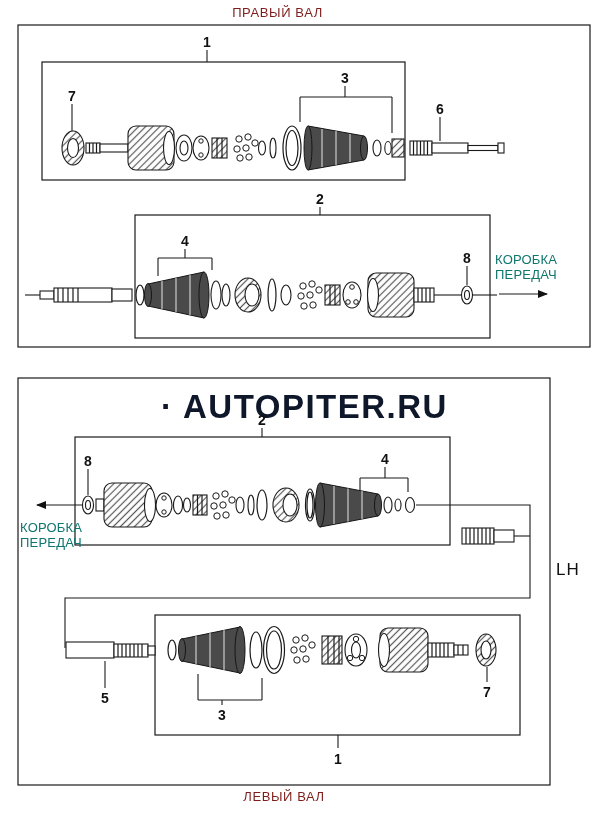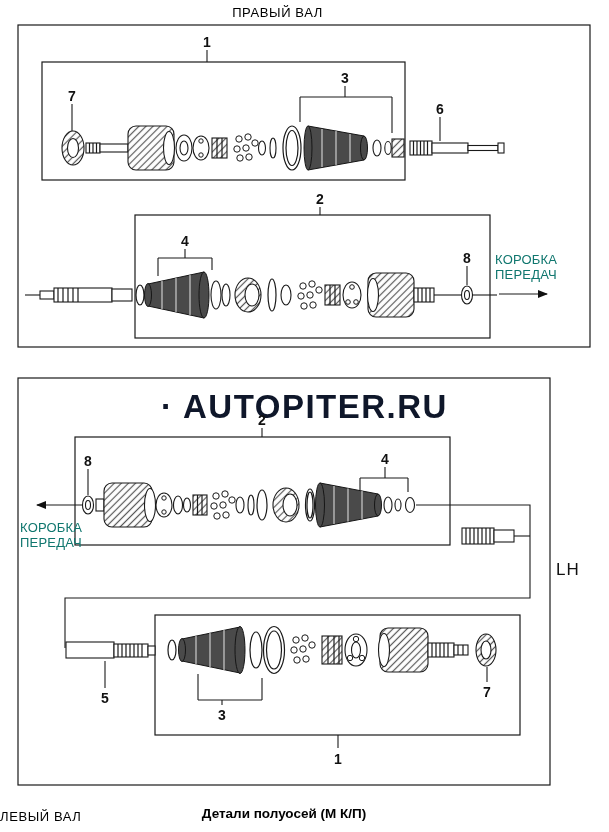--- a/index.html
+++ b/index.html
@@ -12,24 +12,24 @@
   .frame { stroke:#1a1a1a; stroke-width:1.2; fill:none; }
   .leaders line, .leaders path { stroke:#1a1a1a; stroke-width:1.1; fill:none; }
   .ln { stroke:#1a1a1a; stroke-width:1.2; fill:none; }
   .part { stroke:#1a1a1a; stroke-width:1.1; fill:#fff; }
   .hat { stroke:#1a1a1a; stroke-width:1.1; fill:url(#hatch); }
   .dark { stroke:#161616; stroke-width:1; fill:#4a4a4a; }
   .ridge { stroke:#d9d9d9; stroke-width:1.1; fill:none; }
   .ball { stroke:#1a1a1a; stroke-width:1; fill:#fff; }
 
   
-  .label { position:absolute; color:#000000; }
+  .label { position:absolute; color:#7f1d1d; }
   .title { font-size:13px; letter-spacing:0.6px; }
   .title-top { top:5px; left:0; width:555px; text-align:center; }
-  .title-bottom { top:809px; left:0; width:568px; text-align:left; }
+  .title-bottom { top:789px; left:0; width:568px; text-align:center; }
   .caption { top:806px; left:0; width:568px; text-align:center; font-weight:bold; font-size:13.5px; }
   .callout { position:absolute; width:16px; text-align:center; font-size:14px; font-weight:bold; color:#111; }
   .gearbox { position:absolute; font-size:13px; line-height:15px; white-space:pre-line; letter-spacing:0.2px; color:#0f766e; }
   .watermark { position:absolute; top:388px; left:0; width:609px; text-align:center;
                font-size:33px; font-weight:bold; color:#0f172a; letter-spacing:1.5px; }
   .lh { position:absolute; left:556px; top:560px; font-size:17px; letter-spacing:1px; }
 </style>
 </head>
 <body>
 
@@ -392,14 +392,13 @@
   <div class="callout" style="left:377px;top:451px">4</div>
   <div class="gearbox" style="left:20px;top:520px">КОРОБКА
 ПЕРЕДАЧ</div>
   <div class="lh">LH</div>
   <div class="callout" style="left:97px;top:690px">5</div>
   <div class="callout" style="left:214px;top:707px">3</div>
   <div class="callout" style="left:479px;top:684px">7</div>
   <div class="callout" style="left:330px;top:751px">1</div>
 
   <div class="label title title-bottom">ЛЕВЫЙ ВАЛ</div>
-  <div class="label caption">Детали полуосей (М К/П)</div>
 </div>
 
 </body></html>

